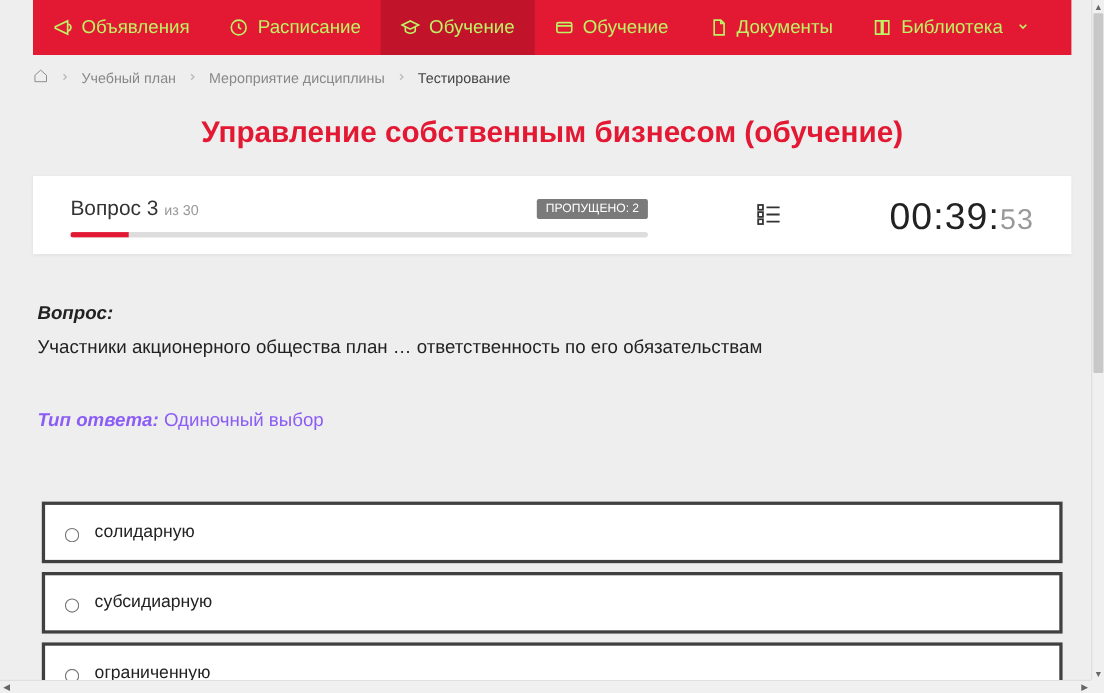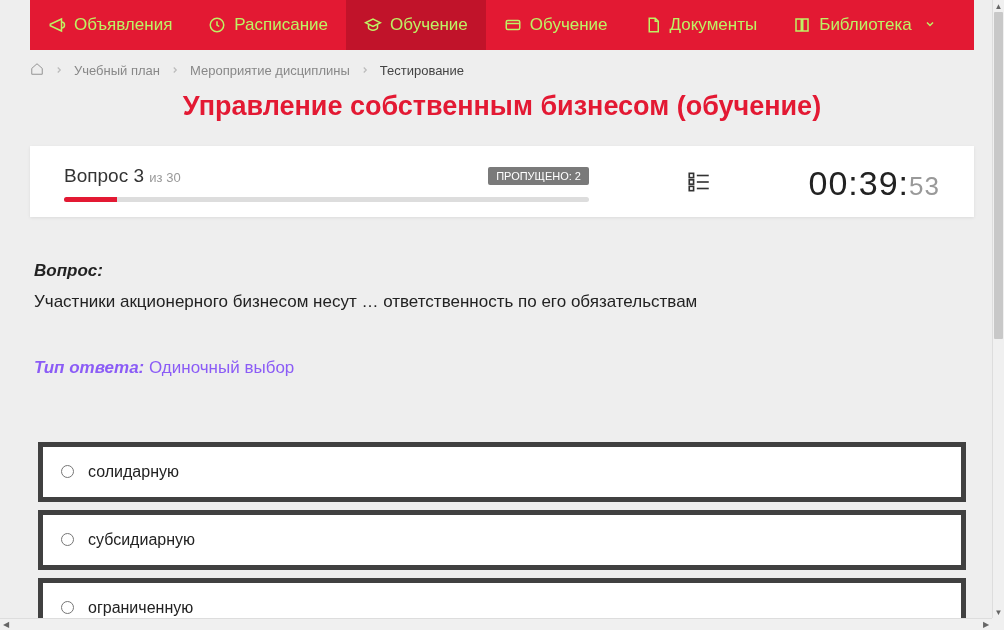--- a/index.html
+++ b/index.html
@@ -66,21 +66,21 @@
     .breadcrumb .current {
       color: #444;
     }
     .bc-sep svg { width: 10px; height: 10px; }
     .bc-home svg { width: 14px; height: 14px; }
     h1.page-title {
       text-align: center;
       color: #e31933;
       font-size: 27px;
       font-weight: 700;
-      margin: 0 0 24px;
+      margin: 14px 0 24px;
     }
     .panel {
       background: #fff;
       box-shadow: 0 1px 3px rgba(0,0,0,0.08);
       padding: 18px 34px 14px;
       display: flex;
       align-items: center;
       justify-content: space-between;
     }
     .q-left { flex: 1; max-width: 525px; }
@@ -153,25 +153,25 @@
     }
     .a-type .lbl {
       font-weight: 700;
       font-style: italic;
     }
     .answers {
       margin-top: 64px;
       padding: 0 8px;
     }
     .answer {
-      border: 5px solid #404040;
+      border: 3px solid #404040;
       padding: 16px 18px;
       margin-bottom: 8px;
       display: flex;
-      align-items: center;
+      align-items: flex-end;
       gap: 14px;
       cursor: pointer;
       background: #fff;
     }
     .answer input[type="radio"] {
       width: 13px;
       height: 13px;
       cursor: pointer;
     }
     .answer-label {
@@ -360,21 +360,21 @@
             <path d="M10 18h11"></path>
       </svg>
     </div>
     <div class="timer">
       <span>00:39:</span><span class="sec">53</span>
     </div>
   </div>
 
   <div class="question-block">
     <div class="q-label">Вопрос:</div>
-    <div class="q-text">Участники акционерного бизнесом несут … ответственность по его обязательствам</div>
+    <div class="q-text">Участники акционерного общества план … ответственность по его обязательствам</div>
     <div class="a-type">
       <span class="lbl">Тип ответа:</span>
       <span>Одиночный выбор</span>
     </div>
   </div>
 
   <div class="answers">
     <label class="answer">
       <input type="radio" name="ans" style="">
       <span class="answer-label">солидарную</span>

